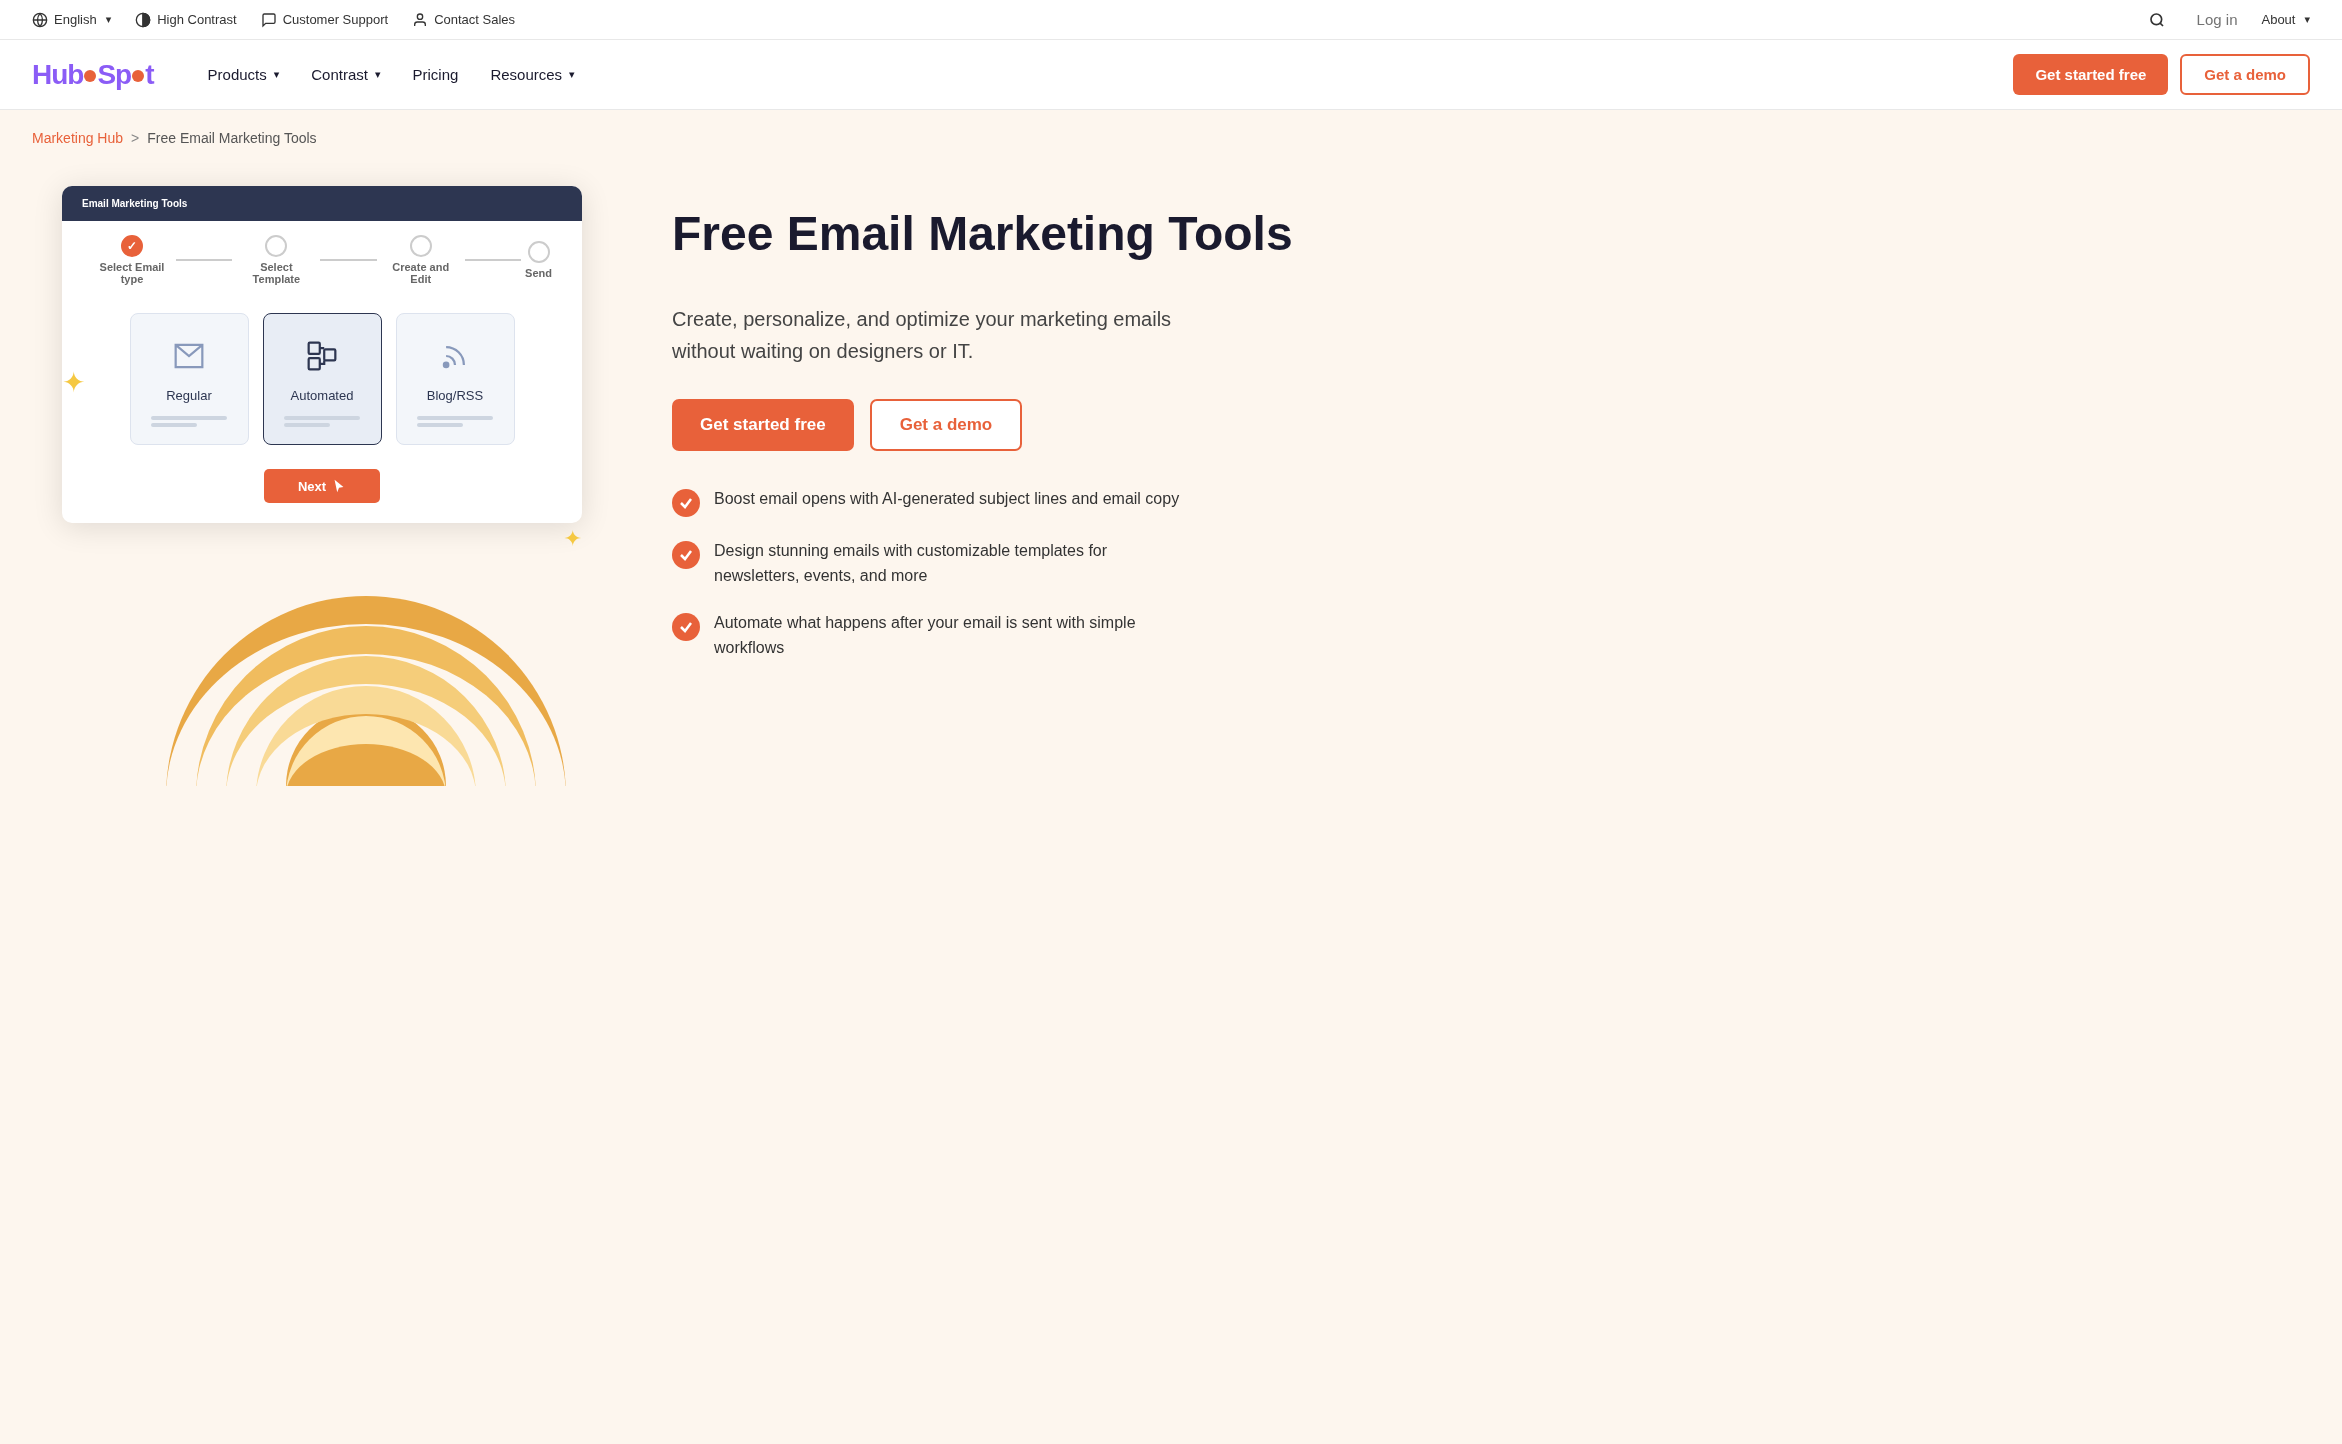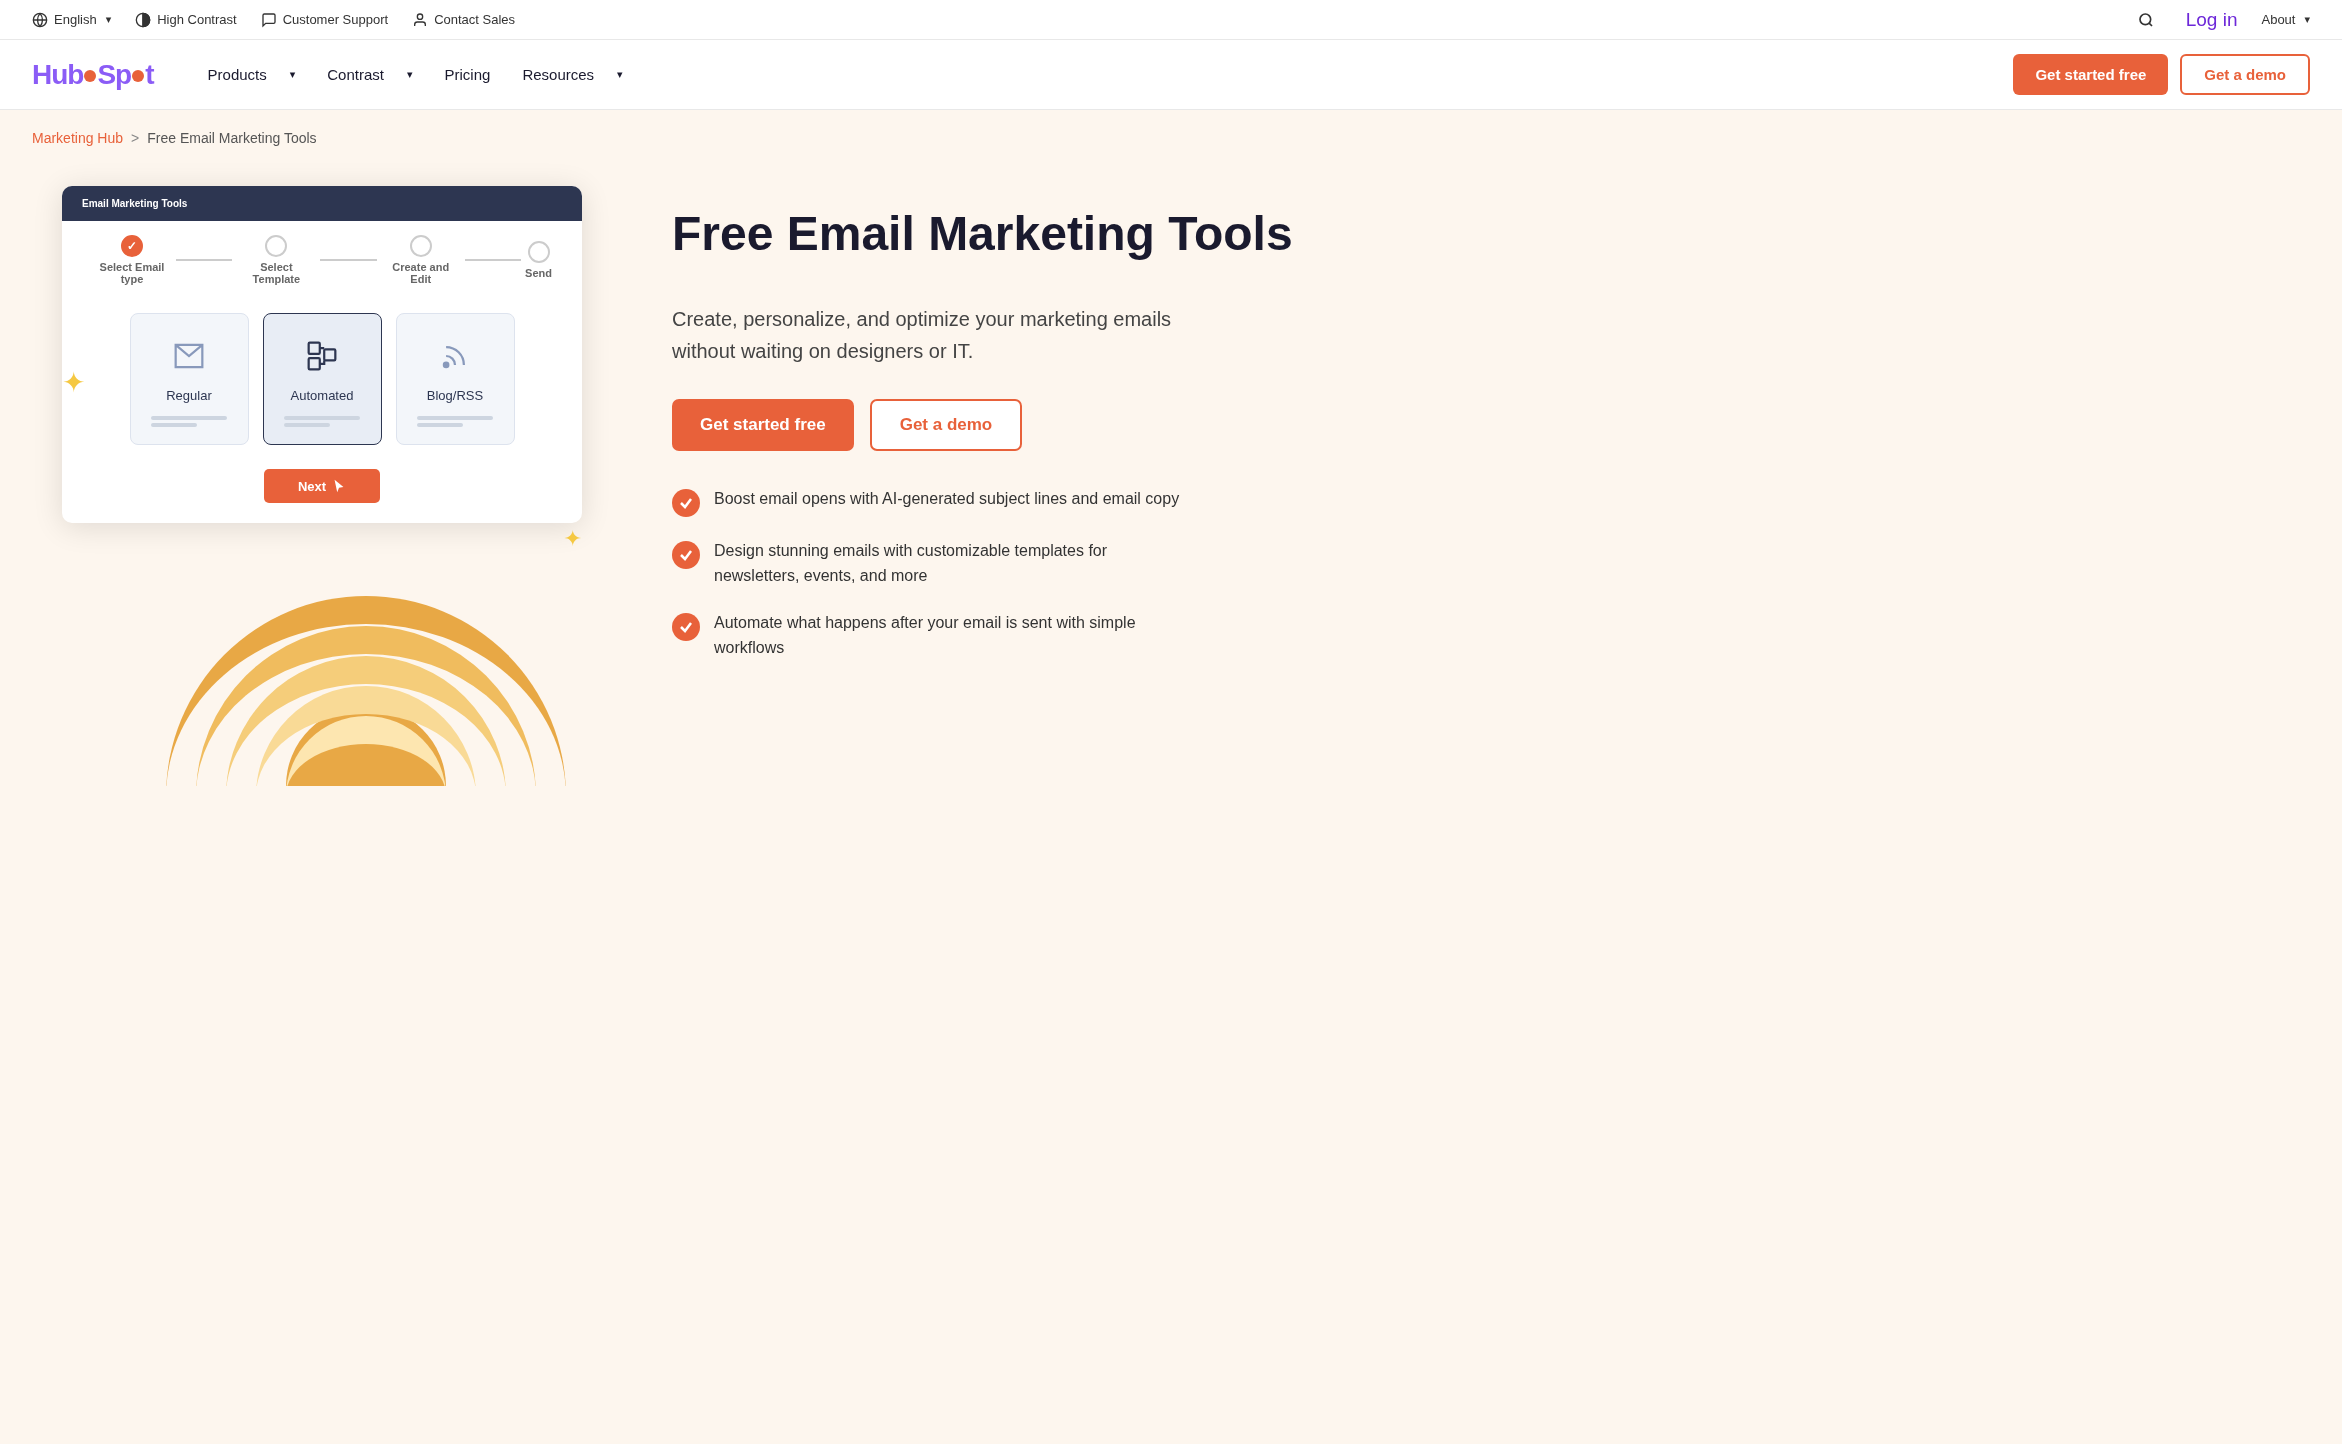--- a/index.html
+++ b/index.html
@@ -38,35 +38,35 @@
     }
     .logo-text {
       font-size: 28px; font-weight: 800; color: #8b5cf6; letter-spacing: -1px;
     }
     .logo-dot {
       display: inline-block; width: 12px; height: 12px; background: #e8613a;
       border-radius: 50%; margin: 0 1px; position: relative; top: -2px;
     }
     .nav-links { display: flex; align-items: center; gap: 4px; }
     .nav-link {
-      display: flex; align-items: center; gap: 20px; padding: 8px 14px;
+      display: flex; align-items: center; gap: 4px; padding: 8px 14px;
       font-size: 15px; font-weight: 500; color: #1a1a2e; cursor: pointer;
       border-radius: 6px; text-decoration: none;
     }
     .nav-right { margin-left: auto; display: flex; align-items: center; gap: 12px; }
     .btn-primary {
       background: #e8613a; color: #fff; border: none; padding: 12px 22px;
       border-radius: 6px; font-size: 15px; font-weight: 600; cursor: pointer;
     }
     .btn-outline {
       background: #fff; color: #e8613a; border: 2px solid #e8613a; padding: 10px 22px;
       border-radius: 6px; font-size: 15px; font-weight: 600; cursor: pointer;
     }
     .search-icon { cursor: pointer; color: #333; margin-right: 8px; }
-    .login-link { font-size: 19px; font-weight: 500; color: #6d28d9; cursor: pointer; text-decoration: none; }
+    .login-link { font-size: 15px; font-weight: 500; color: #737373; cursor: pointer; text-decoration: none; }
 
     
     .breadcrumb {
       padding: 20px 32px 0;
       font-size: 14px;
       display: flex; align-items: center; gap: 8px;
     }
     .breadcrumb-link { color: #e8613a; text-decoration: none; font-weight: 500; }
     .breadcrumb-sep { color: #888; }
     .breadcrumb-current { color: #555; }

